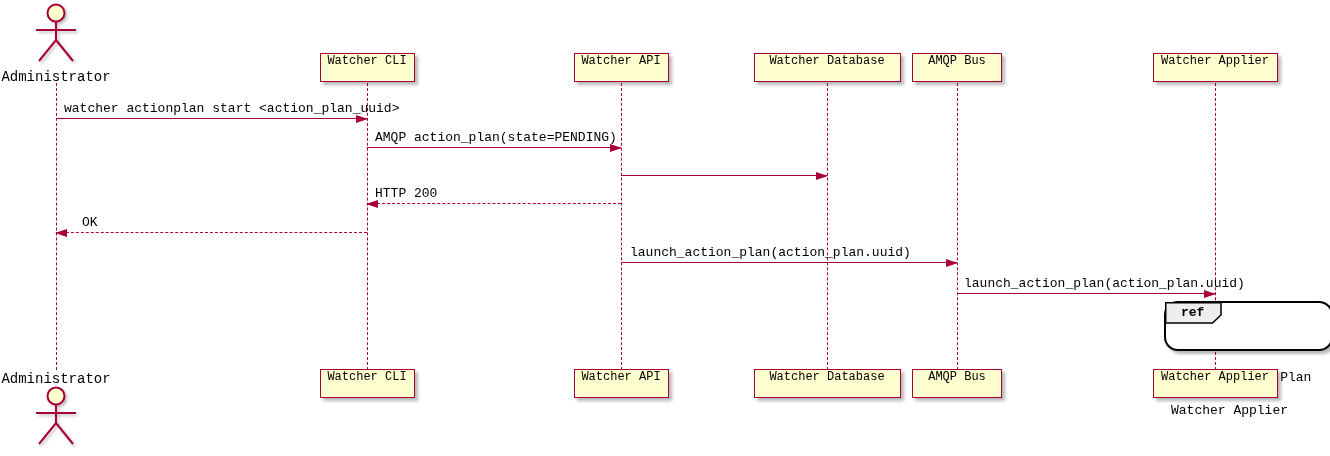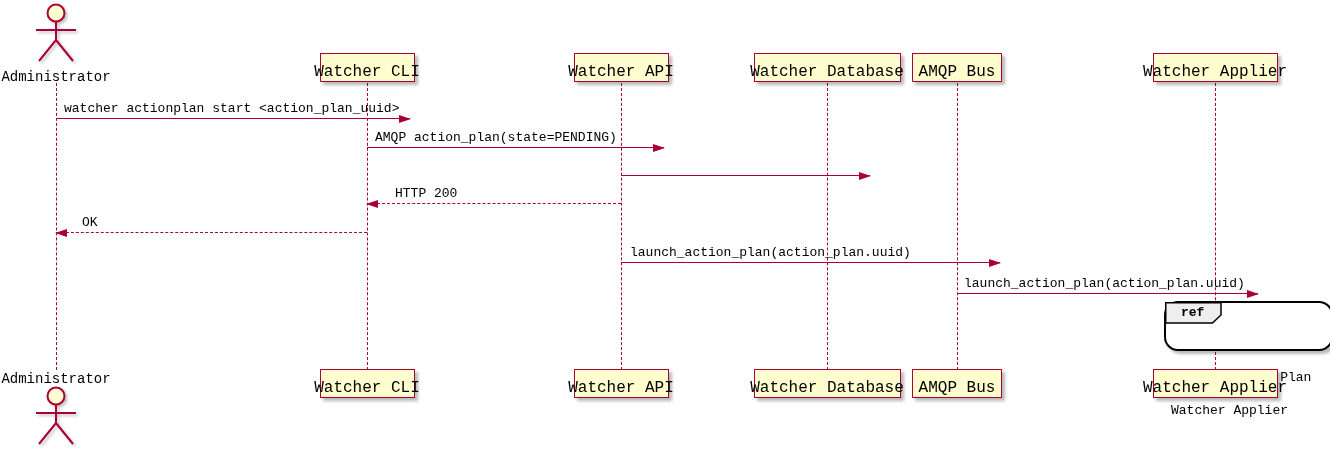--- a/index.html
+++ b/index.html
@@ -24,23 +24,23 @@
 
   
   .pbox {
     position: absolute;
     height: 29px;
     box-sizing: border-box;
     background: var(--box-fill, #FEFECE);
     border: 1.8px solid var(--border, #A80036);
     box-shadow: 3px 3px 3px rgba(0,0,0,0.28);
     display: flex;
-    align-items: flex-end;
+    align-items: flex-start;
     justify-content: center;
-    font-size: 16px;
+    font-size: 12px;
     white-space: nowrap;
   }
 
   
   .actor-wrap { position: absolute; }
   .actor-svg circle {
     fill: var(--box-fill, #FEFECE);
     stroke: var(--border, #A80036);
     stroke-width: 2;
   }
@@ -53,21 +53,21 @@
   .actor-label {
     position: absolute;
     width: 120px;
     text-align: center;
     font-size: 14px;
     white-space: nowrap;
   }
 
   
   .msg { position: absolute; height: 17px; }
-  .msg.solid  { border-bottom: 1.5px solid var(--arrow, #A80036); padding-left: 43px; }
+  .msg.solid  { border-bottom: 1.5px solid var(--arrow, #A80036); }
   .msg.dashed { border-bottom: 1.2px dashed var(--arrow, #A80036); }
   .msg-label {
     position: absolute;
     bottom: 2.5px;
     font-size: 13px;
     white-space: nowrap;
   }
   .arrowhead { position: absolute; width: 0; height: 0; }
   .arrowhead.right {
     right: -1px; bottom: -5px;
@@ -152,21 +152,21 @@
     <span class="arrowhead right"></span>
   </div>
   <div class="msg solid" style="left:367px; top:130px; width:254px;">
     <span class="msg-label" style="left:8px;">AMQP action_plan(state=PENDING)</span>
     <span class="arrowhead right"></span>
   </div>
   <div class="msg solid" style="left:621px; top:158px; width:206px;">
     <span class="arrowhead right"></span>
   </div>
   <div class="msg dashed" style="left:367px; top:186px; width:254px;">
-    <span class="msg-label" style="left:28px;">HTTP 200</span>
+    <span class="msg-label" style="left:8px;">HTTP 200</span>
     <span class="arrowhead left"></span>
   </div>
   <div class="msg dashed" style="left:56px; top:215px; width:311px;">
     <span class="msg-label" style="left:26px;">OK</span>
     <span class="arrowhead left"></span>
   </div>
   <div class="msg solid" style="left:621px; top:245px; width:336px;">
     <span class="msg-label" style="left:9px;">launch_action_plan(action_plan.uuid)</span>
     <span class="arrowhead right"></span>
   </div>

